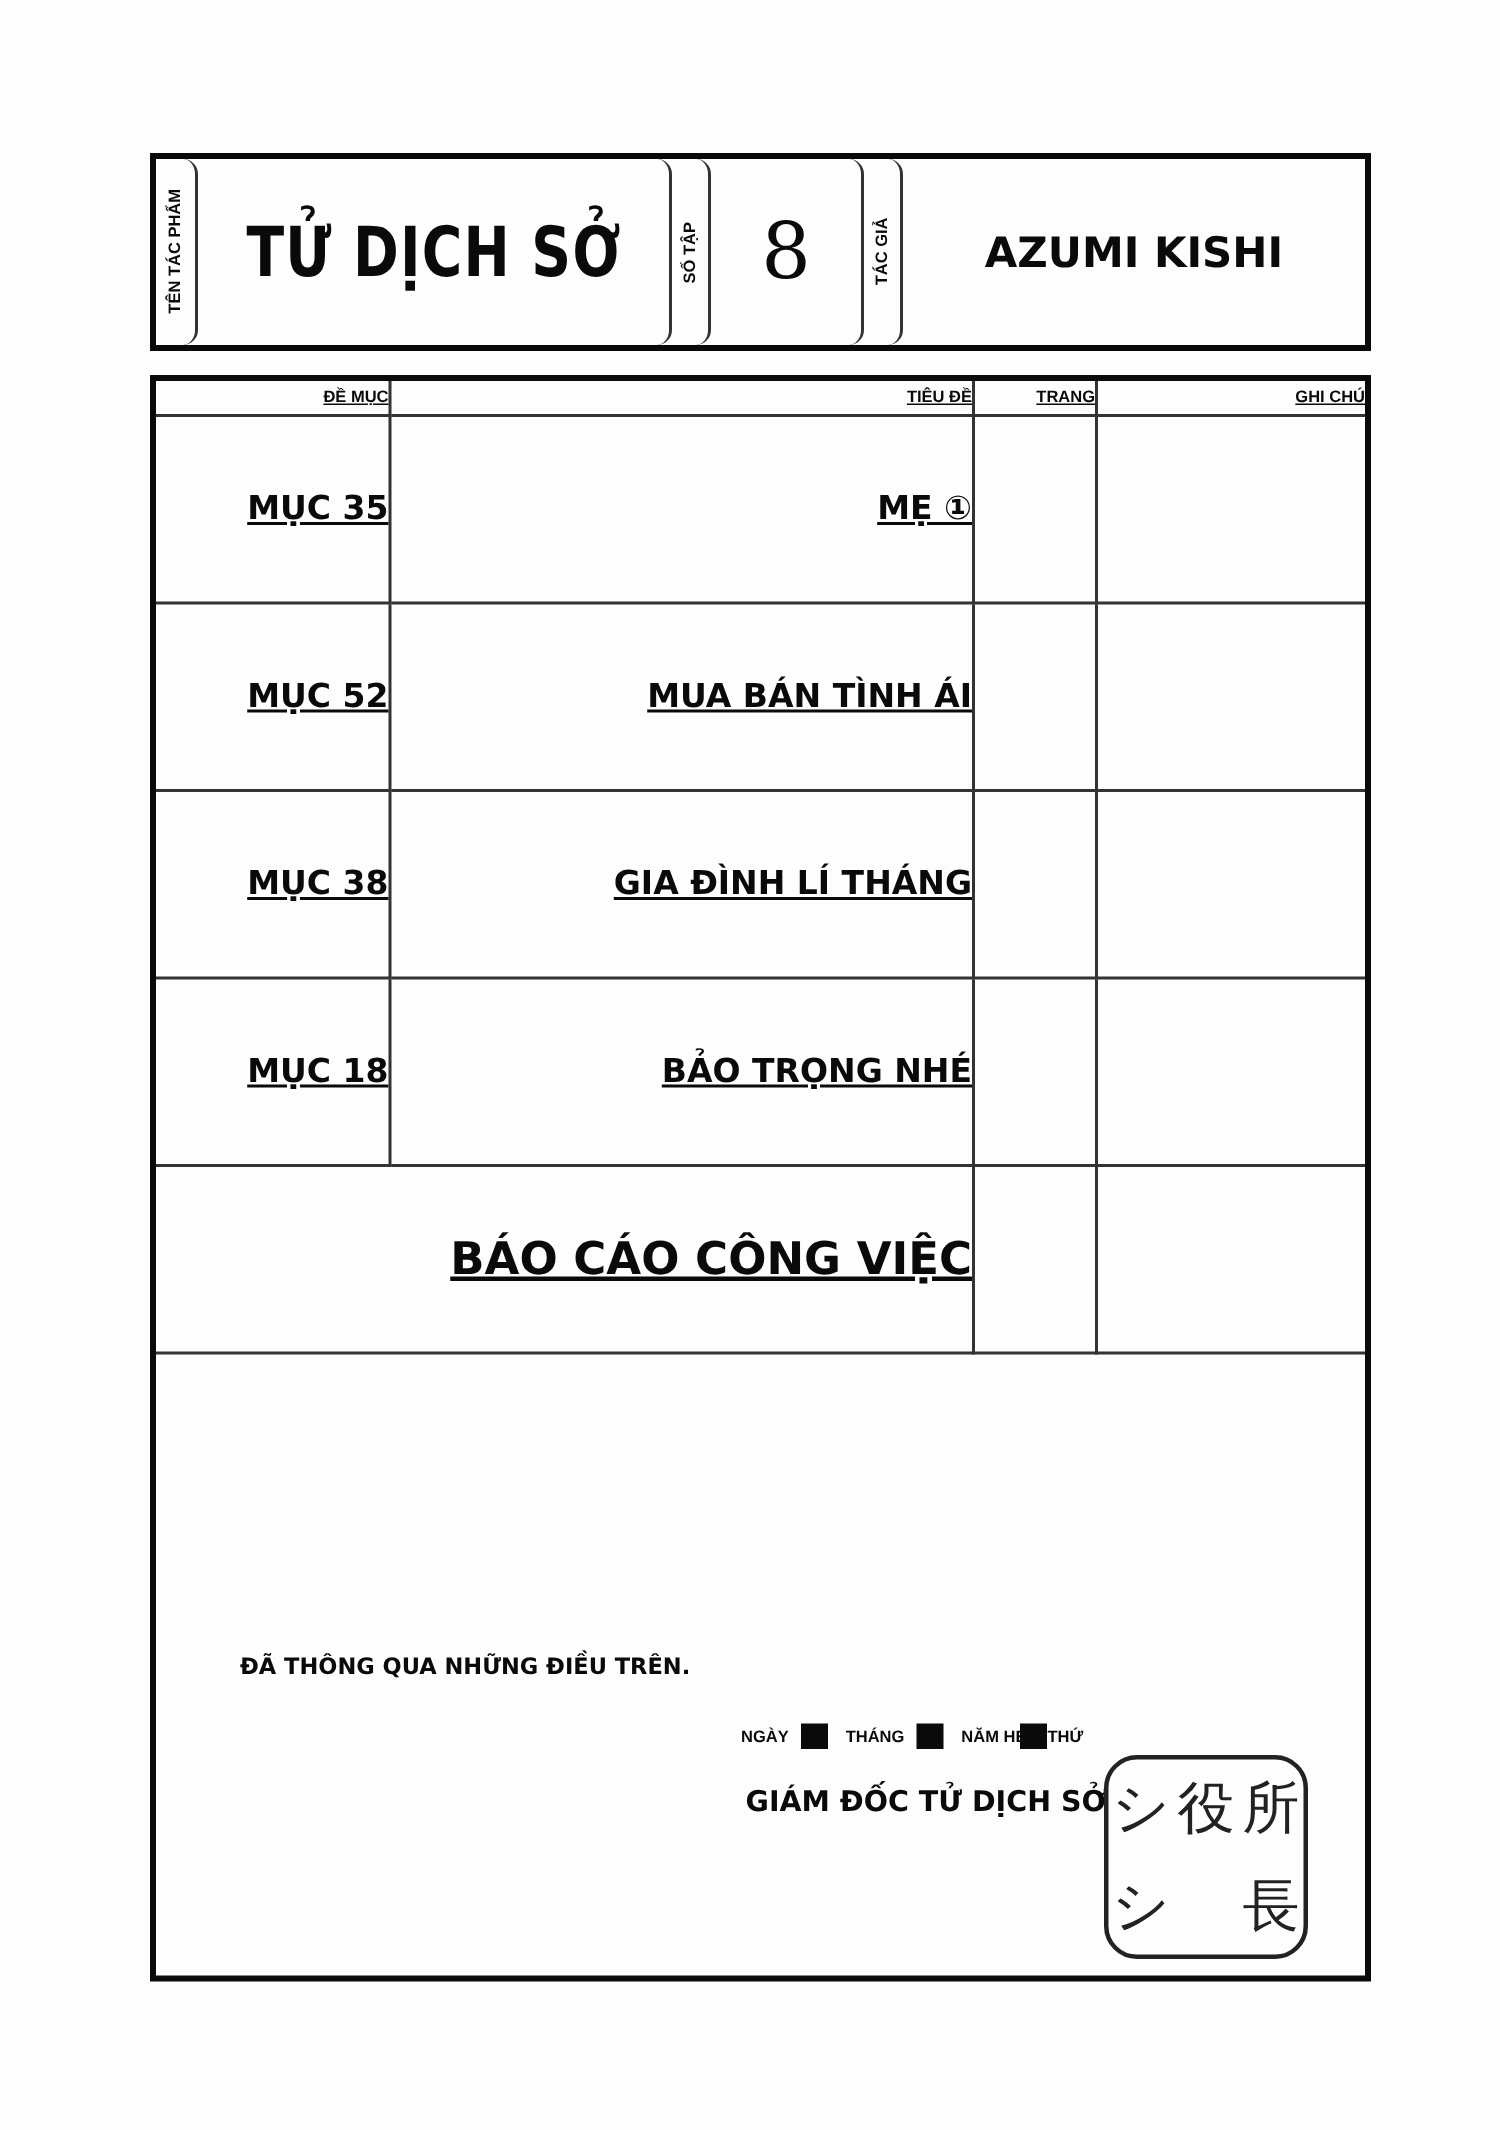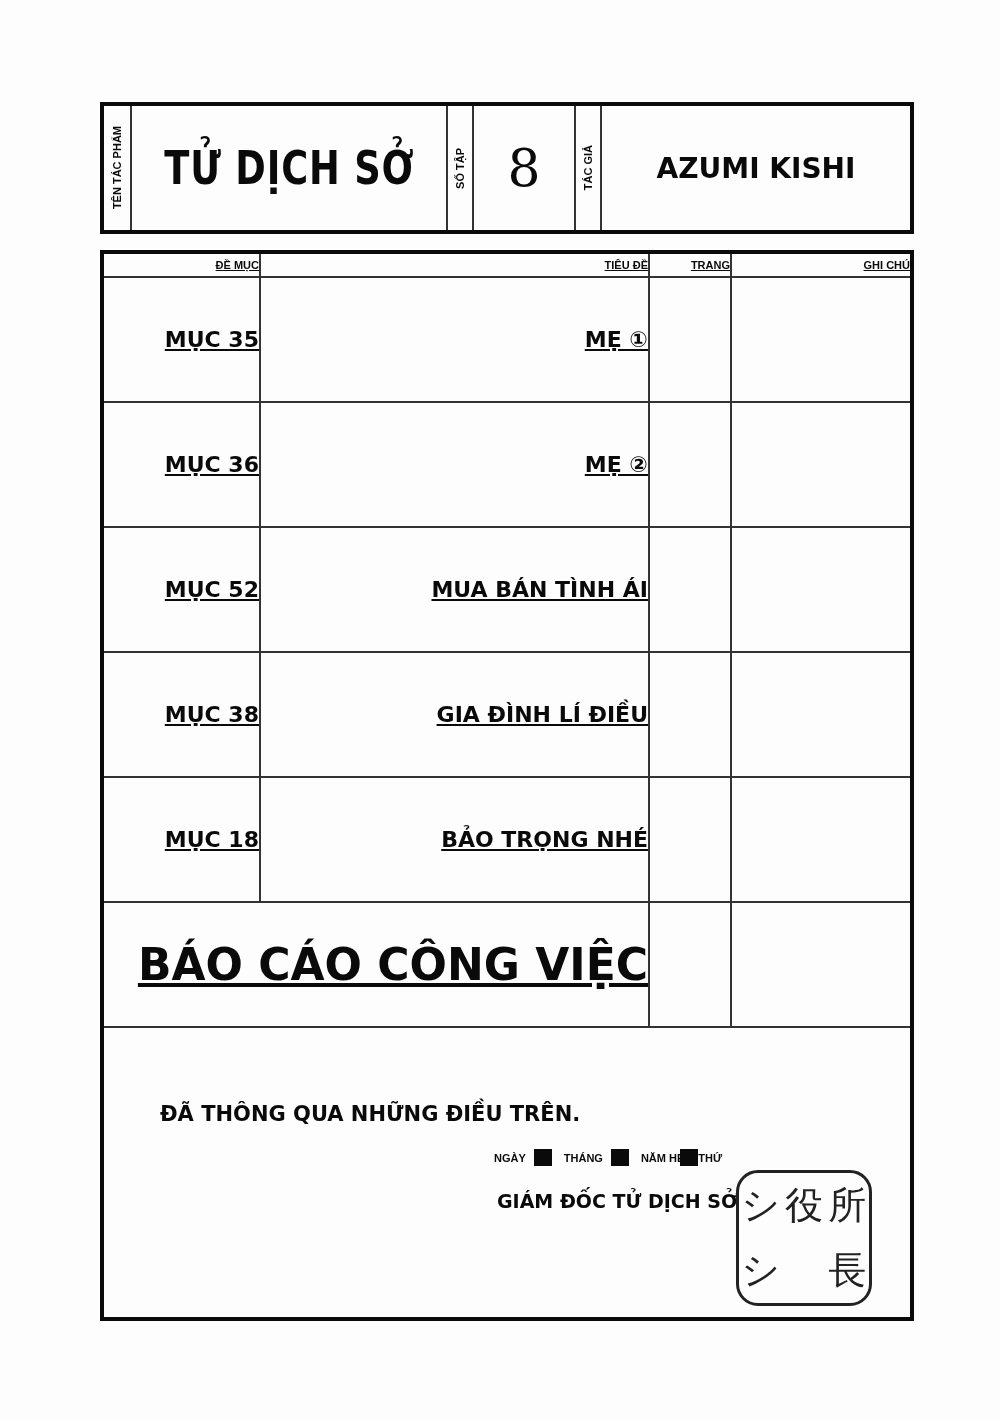--- a/index.html
+++ b/index.html
@@ -4,21 +4,21 @@
 <style>
   html, body { margin: 0; padding: 0; }
   body {
     width: 1000px; height: 1420px; background: #fdfdfd; position: relative;
     font-family: "Liberation Sans", sans-serif; color: #0a0a0a; overflow: hidden;
   }
   .header-box {
     position: absolute; left: 100px; top: 102px; width: 806px; height: 124px;
     border: 4px solid #0a0a0a; display: flex; box-sizing: content-box;
   }
-  .hcell { border-right: 2px solid #333; display: flex; align-items: center; justify-content: center; }
+  .hcell { border-right: 2px solid #333; display: flex; align-items: center; justify-content: center; border-radius: 10px; }
   .hcell:last-child { border-right: none; }
   .vlabel {
     writing-mode: vertical-rl; transform: rotate(180deg);
     font-size: 11px; font-weight: bold; letter-spacing: 0px;
     font-family: "Liberation Sans Narrow", "Liberation Sans", sans-serif;
   }
   .series-title { font-family: "DejaVu Sans", sans-serif; font-weight: bold; font-size: 46px; letter-spacing: 1px; transform: scaleX(0.8); }
   .vol-num { font-family: "DejaVu Serif", serif; font-size: 52px; }
   .author { font-family: "DejaVu Sans", sans-serif; font-weight: bold; font-size: 28px; }
 
@@ -28,23 +28,23 @@
   }
   table.toc { border-collapse: collapse; width: 806px; table-layout: fixed; }
   table.toc th, table.toc td { border: 2px solid #333; padding: 0; text-align: right; text-decoration: underline; }
   table.toc tr:first-child th { border-top: none; }
   table.toc th:first-child, table.toc td:first-child { border-left: none; }
   table.toc th:last-child, table.toc td:last-child { border-right: none; }
   table.toc th { height: 22px; font-size: 11px; font-weight: bold; }
   table.toc td { height: 123px; }
   .muc { font-family: "DejaVu Sans", sans-serif; font-weight: bold; font-size: 22px; }
   .tieu-de { font-family: "DejaVu Sans", sans-serif; font-weight: bold; font-size: 22px; }
-  .report { font-family: "DejaVu Sans", sans-serif; font-weight: bold; font-size: 44px; text-align: center; }
+  .report { font-family: "DejaVu Sans", sans-serif; font-weight: bold; font-size: 30px; text-align: center; }
 
-  .approval { position: absolute; left: 56px; top: 848px; font-family: "DejaVu Sans", sans-serif; font-weight: bold; font-size: 21px; }
+  .approval { position: absolute; left: 56px; top: 848px; font-family: "DejaVu Sans", sans-serif; font-weight: bold; font-size: 15px; }
   .date-line { position: absolute; left: 390px; top: 895px; display: flex; align-items: center; font-size: 11px; font-weight: bold; }
   .date-line .blk { display: inline-block; width: 18px; height: 17px; background: #0a0a0a; margin: 0 12px 0 8px; }
   .director { position: absolute; left: 393px; top: 936px; font-family: "DejaVu Sans", sans-serif; font-weight: bold; font-size: 19px; }
   .seal {
     position: absolute; left: 632px; top: 916px; width: 136px; height: 136px;
     border: 3px solid #222; border-radius: 22px; box-sizing: border-box;
     display: grid; grid-template-columns: 1fr 1fr 1fr; grid-template-rows: 1fr 1fr; align-items: center; justify-items: center;
     font-family: "DejaVu Sans", sans-serif; font-size: 38px; font-weight: 300; color: #222;
   }
 </style>
@@ -87,34 +87,28 @@
       <th>TRANG</th>
       <th>GHI CHÚ</th>
     </tr>
     <tr>
       <td class="muc">MỤC 35</td>
       <td class="tieu-de">MẸ ①</td>
       <td></td>
       <td></td>
     </tr>
     <tr>
-      <td class="muc">MỤC 36</td>
-      <td class="tieu-de">MẸ ②</td>
-      <td></td>
-      <td></td>
-    </tr>
-    <tr>
       <td class="muc">MỤC 52</td>
       <td class="tieu-de">MUA BÁN TÌNH ÁI</td>
       <td></td>
       <td></td>
     </tr>
     <tr>
       <td class="muc">MỤC 38</td>
-      <td class="tieu-de">GIA ĐÌNH LÍ ĐIỀU</td>
+      <td class="tieu-de">GIA ĐÌNH LÍ THÁNG</td>
       <td></td>
       <td></td>
     </tr>
     <tr>
       <td class="muc">MỤC 18</td>
       <td class="tieu-de">BẢO TRỌNG NHÉ</td>
       <td></td>
       <td></td>
     </tr>
     <tr>

